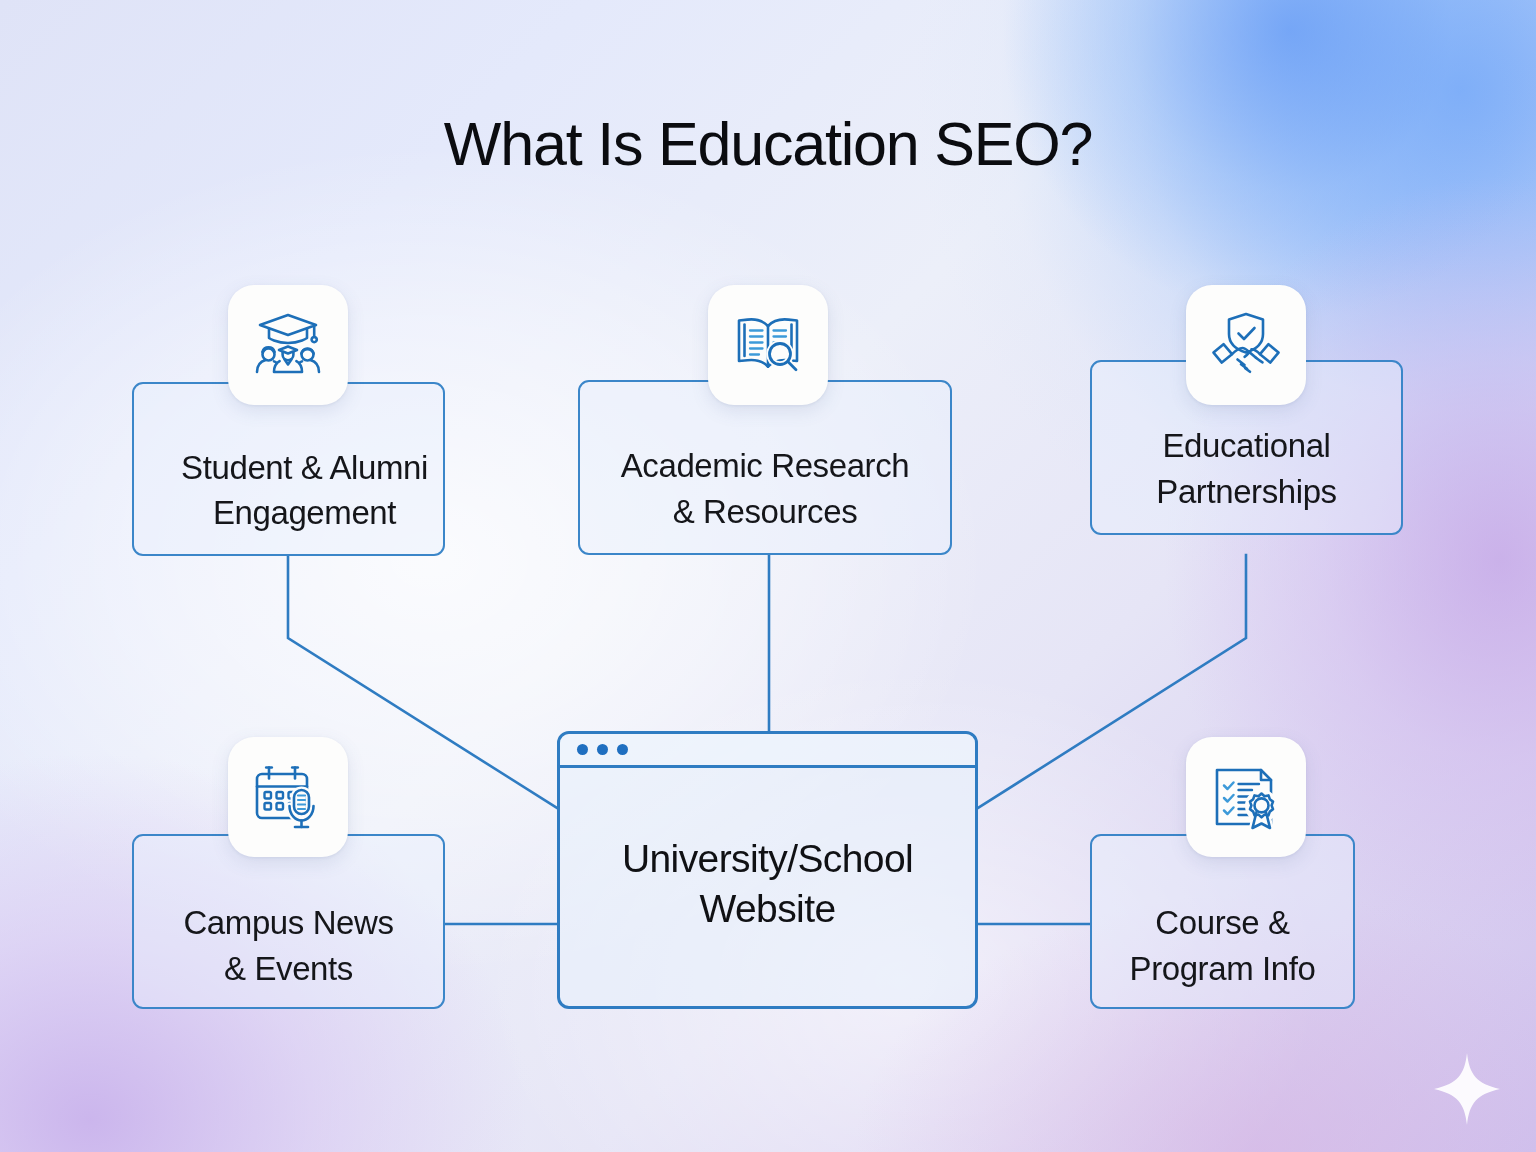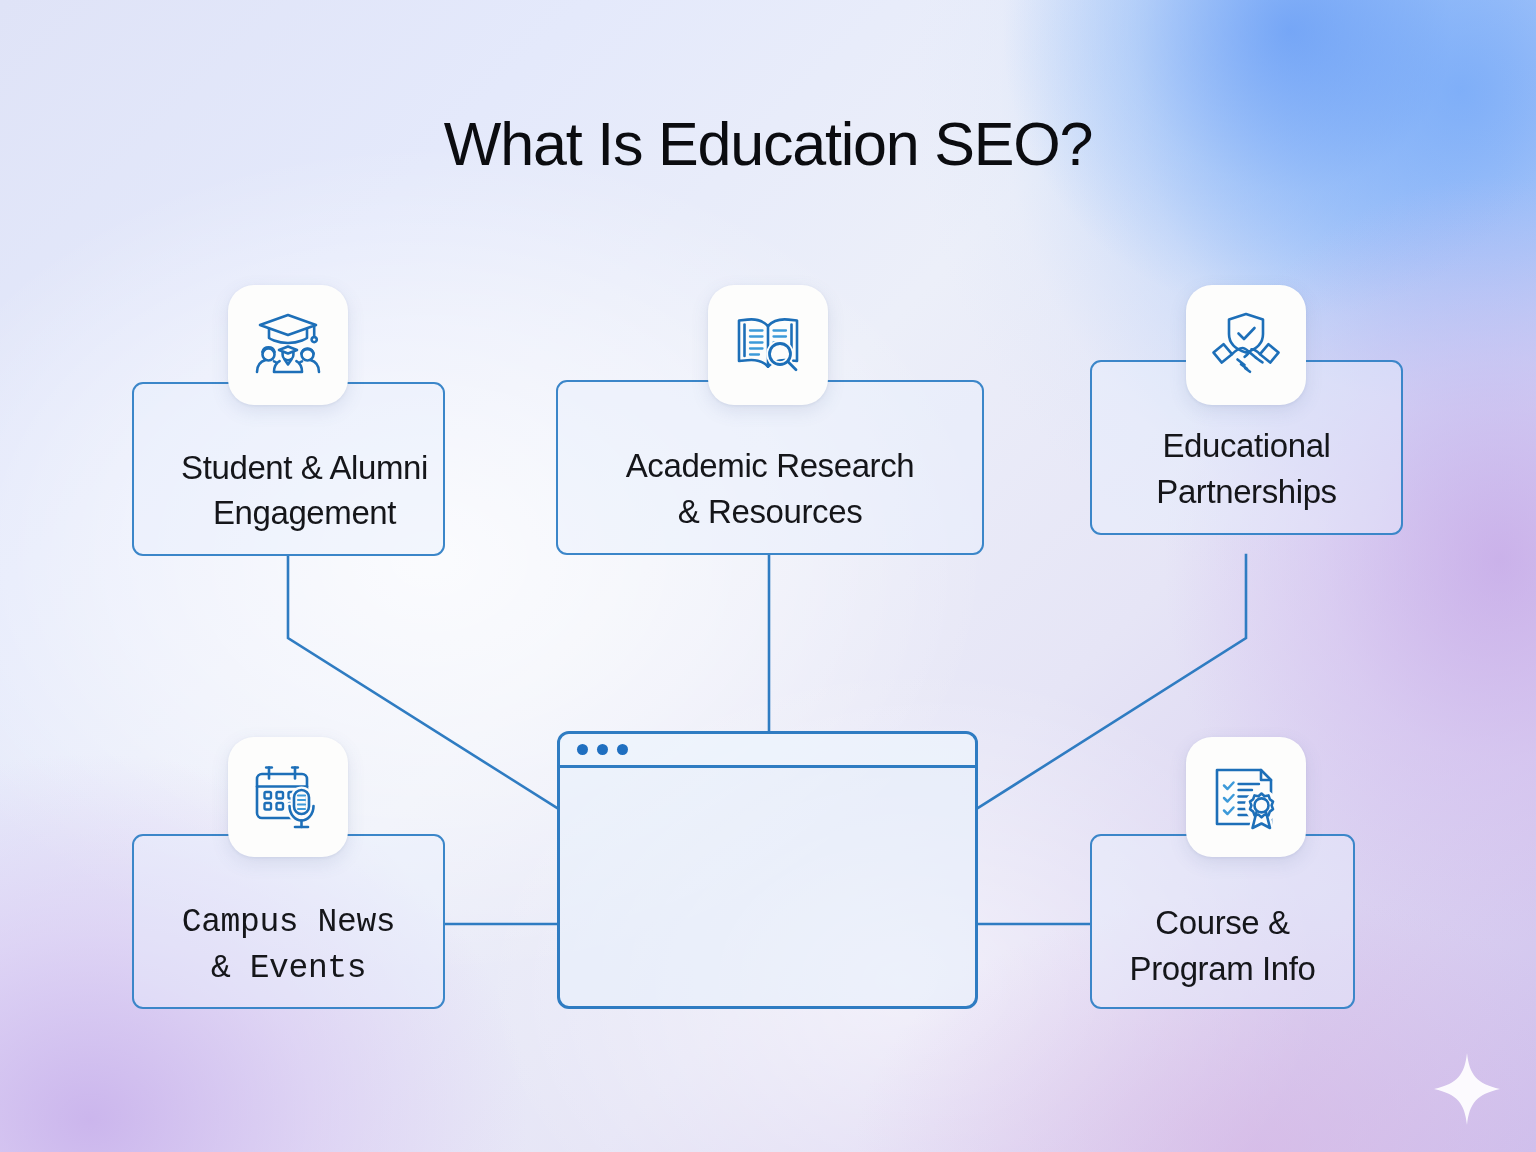--- a/index.html
+++ b/index.html
@@ -113,29 +113,29 @@
     line-height: 1.37;
     color: #15161a;
     text-align: center;
     letter-spacing: -0.4px;
     padding: 0 8px;
     white-space: pre-line;
     font-weight: 400;
   }
 
   #node-student   { left: 132px;  top: 382px;  width: 313px; height: 174px; padding-left: 32px; }
-  #node-academic  { left: 556px;  top: 380px;  width: 428px; height: 175px; }
+  #node-academic  { left: 578px;  top: 380px;  width: 374px; height: 175px; }
   #node-partner   { left: 1090px; top: 360px;  width: 313px; height: 175px; }
   #node-campus    { left: 132px;  top: 834px;  width: 313px; height: 175px; }
   #node-course    { left: 1090px; top: 834px;  width: 265px; height: 175px; }
 
   #node-student  .node-label { padding-top: 42px; }
   #node-academic .node-label { padding-top: 42px; }
   #node-partner  .node-label { padding-top: 42px; }
-  #node-campus   .node-label { padding-top: 48px; font-family: Liberation Mono, monospace; }
+  #node-campus   .node-label { padding-top: 48px; }
   #node-course   .node-label { padding-top: 48px; }
 
   
   .icon-badge {
     position: absolute;
     width: 120px;
     height: 120px;
     border-radius: 26px;
     background: #fdfdfc;
     box-shadow: 0 6px 18px rgba(80,100,150,0.13), 0 1px 3px rgba(80,100,150,0.10);
@@ -262,20 +262,24 @@
   <div class="node-label">Course &amp;
 Program Info</div>
 </div>
 
 <div id="browser-window">
   <div id="browser-titlebar">
     <span class="browser-dot"></span>
     <span class="browser-dot"></span>
     <span class="browser-dot"></span>
   </div>
+  <div id="browser-body">
+    <div id="browser-label">University/School
+Website</div>
+  </div>
 </div>
 
 <div class="icon-badge" id="badge-student">
   <svg width="78" height="78" viewBox="0 0 78 78">
     <g fill="none" stroke="#1d6fb8" stroke-width="2.6" stroke-linecap="round" stroke-linejoin="round">
 
       <path d="M39 9 L67 19 L39 29 L11 19 Z"></path>
       <path d="M20 22.8 L20 32 C20 32 27 37 39 37 C51 37 58 32 58 32 L58 22.8"></path>
       <path d="M65.2 19.7 L65.2 31"></path>
       <path d="M65.2 31 a2.6 2.6 0 1 0 0 5.2 a2.6 2.6 0 1 0 0 -5.2"></path>

